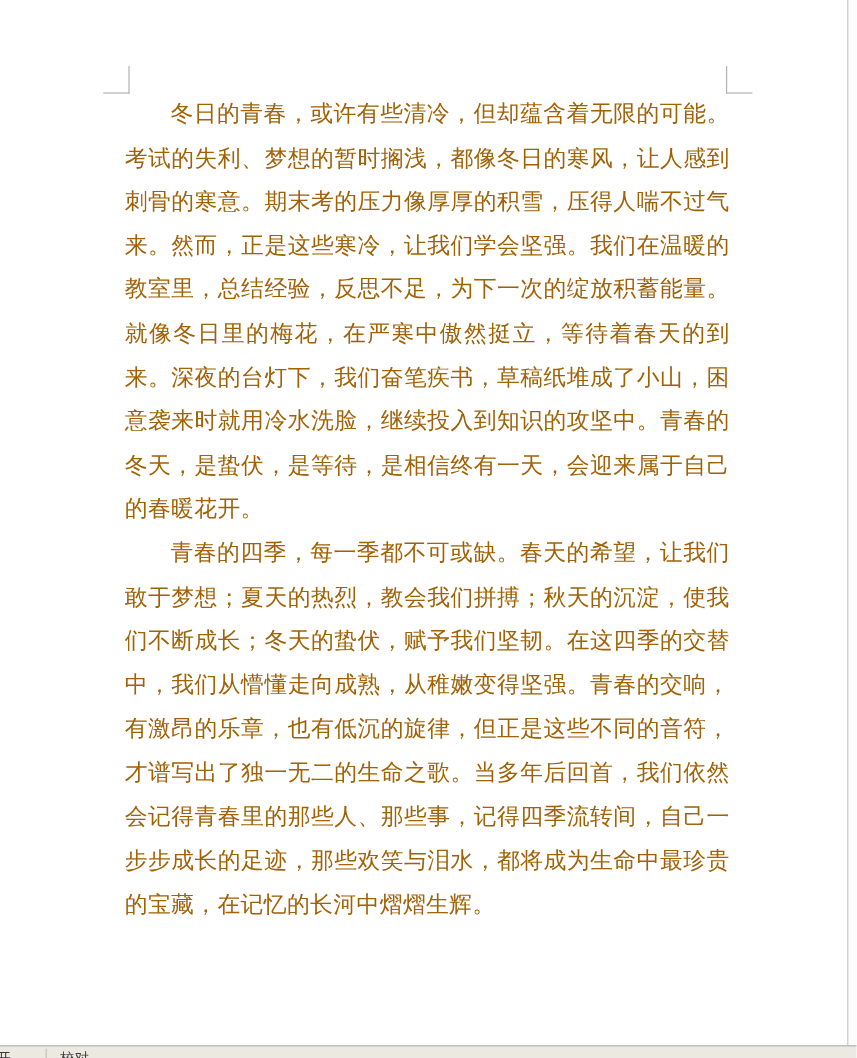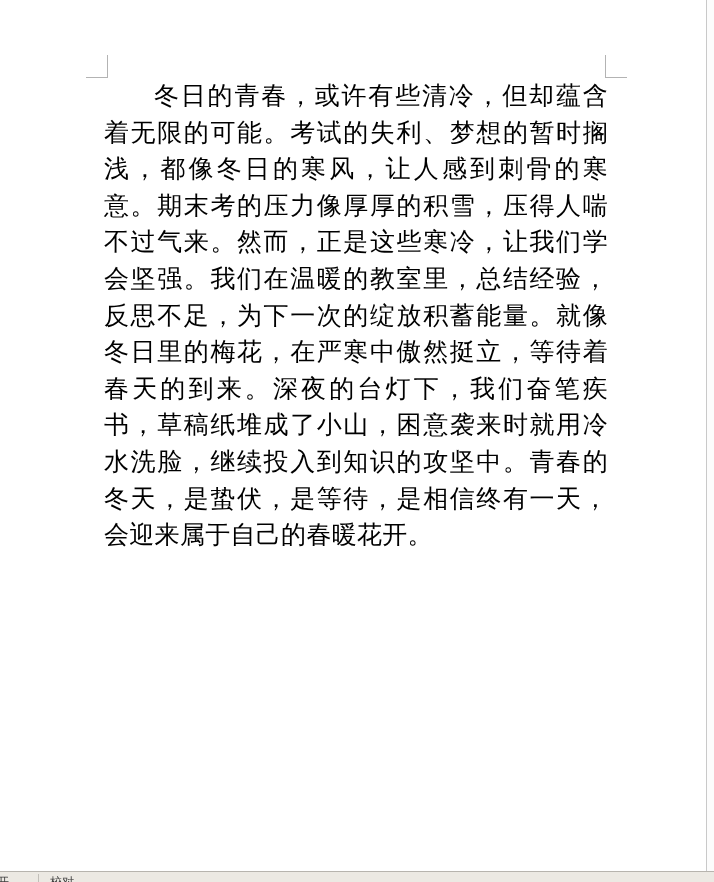--- a/index.html
+++ b/index.html
@@ -44,22 +44,22 @@
     top: 55px;
     border-left: 1px solid #b3b3b3;
     border-bottom: 1px solid #b3b3b3;
   }
   
   .text-body {
     position: absolute;
     left: 104px;
     top: 78px;
     width: 504px;
-    color: #000000;
-    font-size: 25px;
+    color: #a16207;
+    font-size: 19px;
     line-height: 36.6px;
     text-align: justify;
     letter-spacing: 0.3px;
   }
   .text-body p {
     margin: 0;
     text-indent: 2em;
   }
   
   .scroll-line {
@@ -114,20 +114,21 @@
 
 <div class="viewport">
 
   <div class="page">
 
     <div class="crop-mark tl"></div>
     <div class="crop-mark tr"></div>
 
     <div class="text-body">
       <p>冬日的青春，或许有些清冷，但却蕴含着无限的可能。考试的失利、梦想的暂时搁浅，都像冬日的寒风，让人感到刺骨的寒意。期末考的压力像厚厚的积雪，压得人喘不过气来。然而，正是这些寒冷，让我们学会坚强。我们在温暖的教室里，总结经验，反思不足，为下一次的绽放积蓄能量。就像冬日里的梅花，在严寒中傲然挺立，等待着春天的到来。深夜的台灯下，我们奋笔疾书，草稿纸堆成了小山，困意袭来时就用冷水洗脸，继续投入到知识的攻坚中。青春的冬天，是蛰伏，是等待，是相信终有一天，会迎来属于自己的春暖花开。</p>
+      <p>青春的四季，每一季都不可或缺。春天的希望，让我们敢于梦想；夏天的热烈，教会我们拼搏；秋天的沉淀，使我们不断成长；冬天的蛰伏，赋予我们坚韧。在这四季的交替中，我们从懵懂走向成熟，从稚嫩变得坚强。青春的交响，有激昂的乐章，也有低沉的旋律，但正是这些不同的音符，才谱写出了独一无二的生命之歌。当多年后回首，我们依然会记得青春里的那些人、那些事，记得四季流转间，自己一步步成长的足迹，那些欢笑与泪水，都将成为生命中最珍贵的宝藏，在记忆的长河中熠熠生辉。</p>
     </div>
 
   </div>
 
   <div class="scroll-track"></div>
   <div class="scroll-line"></div>
 
   <div class="status-bar">
     <span class="status-item first">开</span>
     <span class="status-divider"></span>

